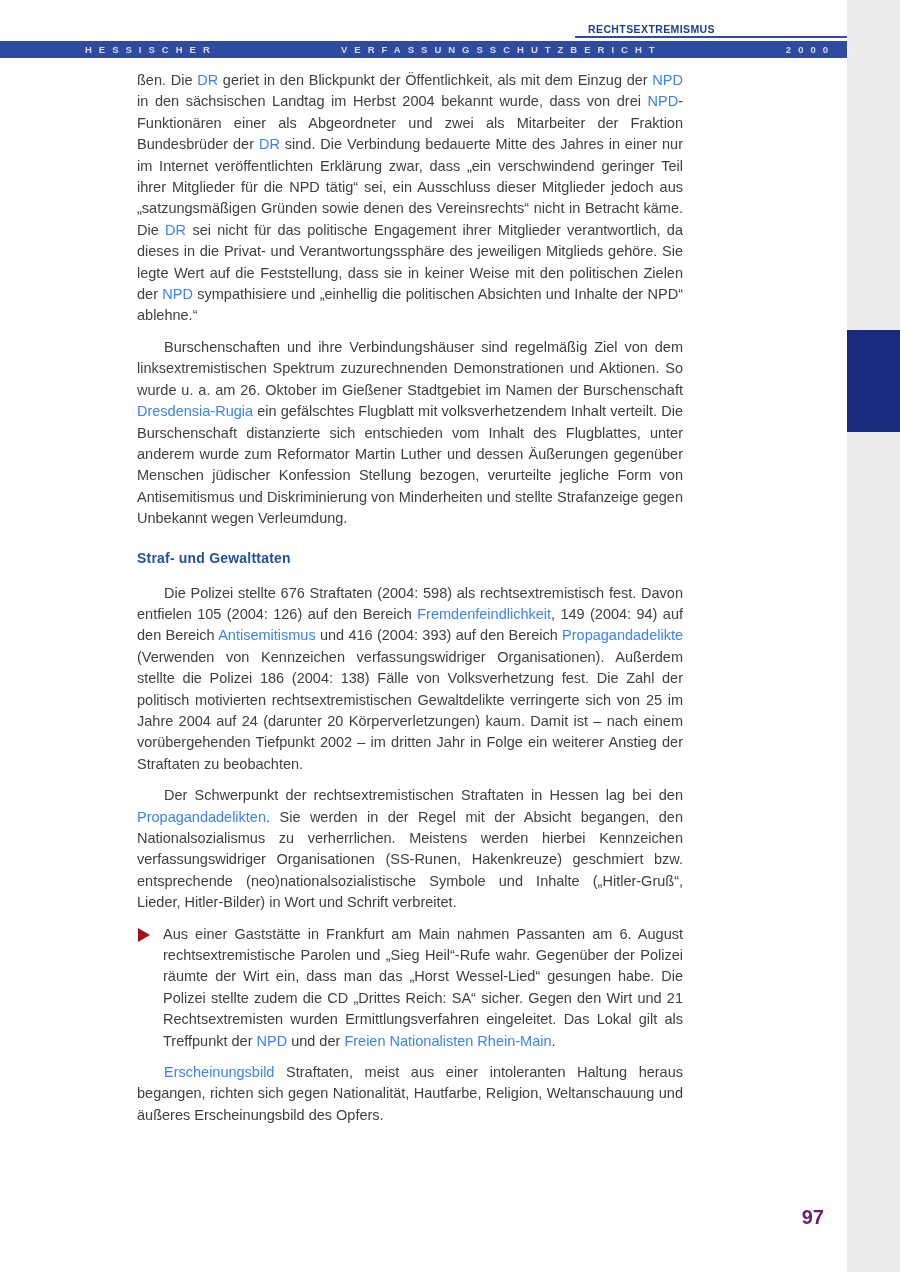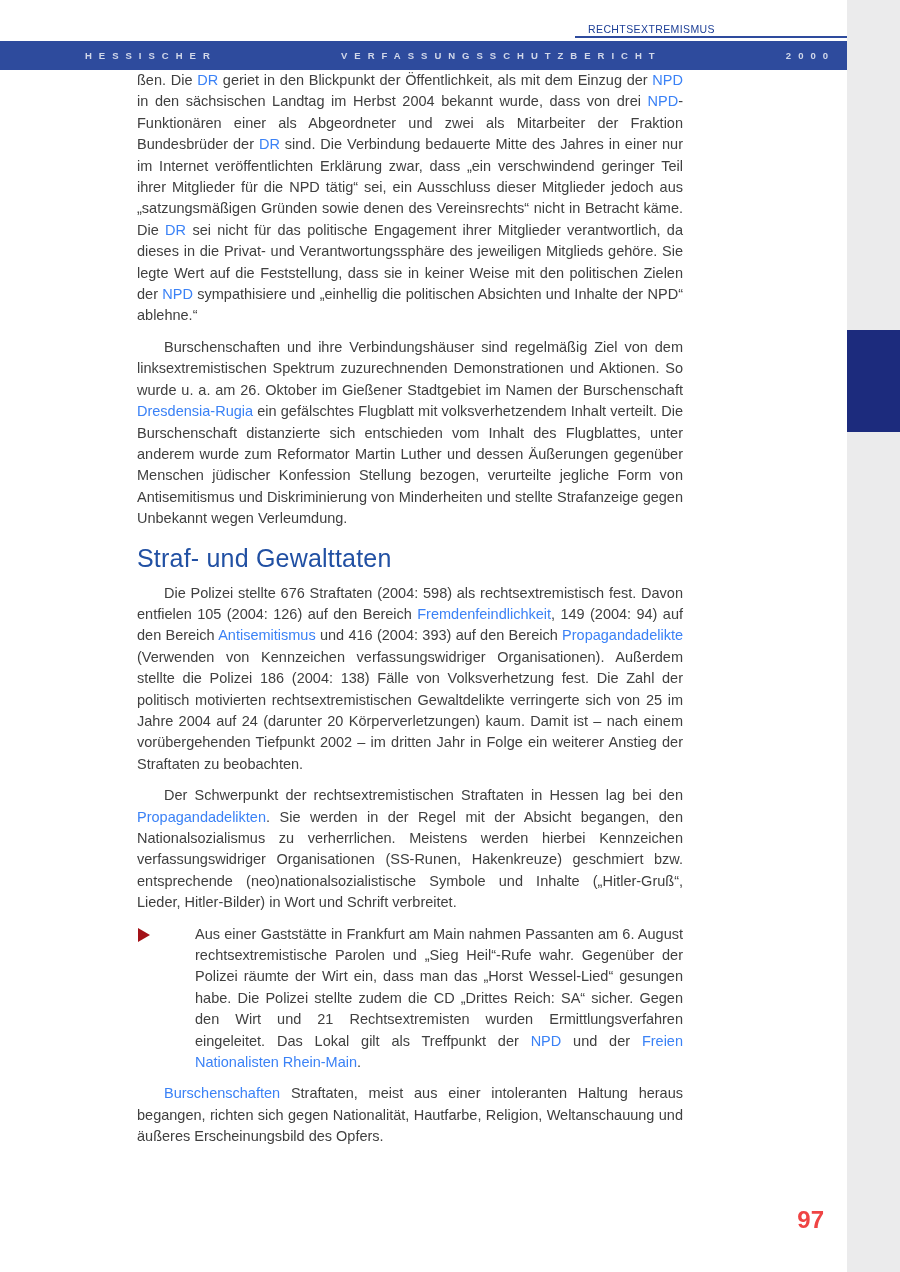--- a/index.html
+++ b/index.html
@@ -2,56 +2,56 @@
 <html lang="de"><head>
 <meta charset="utf-8">
 <style>
   html,body{margin:0;padding:0;}
   body{
     width:900px;height:1272px;position:relative;background:#ffffff;
     font-family:"Liberation Sans",sans-serif;overflow:hidden;
   }
   .margin-strip{position:absolute;top:0;right:0;width:53px;height:1272px;background:#ebebec;}
   .banner{
-    position:absolute;top:41px;left:0;right:53px;height:29px;background:#2e4b9d;
+    position:absolute;top:41px;left:0;right:53px;height:17px;background:#2e4b9d;
     display:flex;justify-content:space-between;align-items:center;
     padding:0 12px 0 85px;box-sizing:border-box;
   }
   .banner-word{
     color:rgba(255,255,255,0.78);font-size:9.5px;font-weight:bold;
     letter-spacing:7px;white-space:nowrap;
   }
   .section-label{
-    position:absolute;top:23px;left:588px;font-size:10.5px;font-weight:normal;
+    position:absolute;top:23px;left:588px;font-size:10.5px;font-weight:bold;
     color:#1c3e96;letter-spacing:0.4px;
   }
   .header-rule{position:absolute;top:36px;left:575px;width:272px;height:2px;background:#2e4b9d;}
   .chapter-tab{position:absolute;top:330px;right:0;width:53px;height:102px;background:#1c2b7d;}
   .content{
     position:absolute;top:70px;left:137px;width:546px;
     color:#404040;font-size:14.5px;line-height:21.4px;text-align:justify;
   }
   .para{margin:0 0 10px;}
   .para.indent{text-indent:27px;margin-top:10px;}
   .accent{color:#3b82f6;}
   .heading{
-    margin:15px 0 12px;font-size:25px;line-height:26px;color:#2150a3;
-    font-weight:400;letter-spacing:0.2px;text-align:left;
+    margin:15px 0 12px;font-size:14px;line-height:26px;color:#2150a3;
+    font-weight:700;letter-spacing:0.2px;text-align:left;
   }
-  .bullet{display:flex;margin:0 0 10px;gap:32px;}
+  .bullet{display:flex;margin:0 0 10px;}
   .bullet-arrow{
     flex:0 0 auto;width:0;height:0;
     border-left:12px solid #a31218;
     border-top:7.5px solid transparent;border-bottom:7.5px solid transparent;
     margin:4px 13px 0 1px;
   }
   .bullet .para{margin:0;}
   .page-number{
-    position:absolute;right:76px;top:1206px;font-size:24px;
-    color:#ef4444;font-weight:600;
+    position:absolute;right:76px;top:1206px;font-size:20px;
+    color:#701a75;font-weight:600;
   }
 </style>
 </head>
 <body>
 
 <div class="margin-strip"></div>
 
 <div class="section-label">RECHTSEXTREMISMUS</div>
 <div class="header-rule"></div>
 
@@ -66,16 +66,16 @@
 <div class="content">
     <p class="para"><span>ßen. Die </span><span class="accent">DR</span><span> geriet in den Blickpunkt der Öffentlichkeit, als mit dem Einzug der </span><span class="accent">NPD</span><span> in den sächsischen Landtag im Herbst 2004 bekannt wurde, dass von drei </span><span class="accent">NPD</span><span>-Funktionären einer als Abgeordneter und zwei als Mitarbeiter der Fraktion Bundesbrüder der </span><span class="accent">DR</span><span> sind. Die Verbindung bedauerte Mitte des Jahres in einer nur im Internet veröffentlichten Erklärung zwar, dass „ein verschwindend geringer Teil ihrer Mitglieder für die NPD tätig“ sei, ein Ausschluss dieser Mitglieder jedoch aus „satzungsmäßigen Gründen sowie denen des Vereinsrechts“ nicht in Betracht käme. Die </span><span class="accent">DR</span><span> sei nicht für das politische Engagement ihrer Mitglieder verantwortlich, da dieses in die Privat- und Verantwortungssphäre des jeweiligen Mitglieds gehöre. Sie legte Wert auf die Feststellung, dass sie in keiner Weise mit den politischen Zielen der </span><span class="accent">NPD</span><span> sympathisiere und „einhellig die politischen Absichten und Inhalte der NPD“ ablehne.“</span></p>
     <p class="para indent"><span>Burschenschaften und ihre Verbindungshäuser sind regelmäßig Ziel von dem linksextremistischen Spektrum zuzurechnenden Demonstrationen und Aktionen. So wurde u. a. am 26. Oktober im Gießener Stadtgebiet im Namen der Burschenschaft </span><span class="accent">Dresdensia-Rugia</span><span> ein gefälschtes Flugblatt mit volksverhetzendem Inhalt verteilt. Die Burschenschaft distanzierte sich entschieden vom Inhalt des Flugblattes, unter anderem wurde zum Reformator Martin Luther und dessen Äußerungen gegenüber Menschen jüdischer Konfession Stellung bezogen, verurteilte jegliche Form von Antisemitismus und Diskriminierung von Minderheiten und stellte Strafanzeige gegen Unbekannt wegen Verleumdung.</span></p>
     <h2 class="heading">Straf- und Gewalttaten</h2>
     <p class="para indent"><span>Die Polizei stellte 676 Straftaten (2004: 598) als rechtsextremistisch fest. Davon entfielen 105 (2004: 126) auf den Bereich </span><span class="accent">Fremdenfeindlichkeit</span><span>, 149 (2004: 94) auf den Bereich </span><span class="accent">Antisemitismus</span><span> und 416 (2004: 393) auf den Bereich </span><span class="accent">Propagandadelikte</span><span> (Verwenden von Kennzeichen verfassungswidriger Organisationen). Außerdem stellte die Polizei 186 (2004: 138) Fälle von Volksverhetzung fest. Die Zahl der politisch motivierten rechtsextremistischen Gewaltdelikte verringerte sich von 25 im Jahre 2004 auf 24 (darunter 20 Körperverletzungen) kaum. Damit ist – nach einem vorübergehenden Tiefpunkt 2002 – im dritten Jahr in Folge ein weiterer Anstieg der Straftaten zu beobachten.</span></p>
     <p class="para indent"><span>Der Schwerpunkt der rechtsextremistischen Straftaten in Hessen lag bei den </span><span class="accent">Propagandadelikten</span><span>. Sie werden in der Regel mit der Absicht begangen, den Nationalsozialismus zu verherrlichen. Meistens werden hierbei Kennzeichen verfassungswidriger Organisationen (SS-Runen, Hakenkreuze) geschmiert bzw. entsprechende (neo)nationalsozialistische Symbole und Inhalte („Hitler-Gruß“, Lieder, Hitler-Bilder) in Wort und Schrift verbreitet.</span></p>
     <div class="bullet">
       <span class="bullet-arrow"></span>
       <p class="para"><span>Aus einer Gaststätte in Frankfurt am Main nahmen Passanten am 6. August rechtsextremistische Parolen und „Sieg Heil“-Rufe wahr. Gegenüber der Polizei räumte der Wirt ein, dass man das „Horst Wessel-Lied“ gesungen habe. Die Polizei stellte zudem die CD „Drittes Reich: SA“ sicher. Gegen den Wirt und 21 Rechtsextremisten wurden Ermittlungsverfahren eingeleitet. Das Lokal gilt als Treffpunkt der </span><span class="accent">NPD</span><span> und der </span><span class="accent">Freien Nationalisten Rhein-Main</span><span>.</span></p>
     </div>
-    <p class="para indent"><span class="accent">Burschenschaften</span><span> Straftaten, meist aus einer intoleranten Haltung heraus begangen, richten sich gegen Nationalität, Hautfarbe, Religion, Weltanschauung und äußeres Erscheinungsbild des Opfers.</span></p>
+    <p class="para indent"><span class="accent">Erscheinungsbild</span><span> Straftaten, meist aus einer intoleranten Haltung heraus begangen, richten sich gegen Nationalität, Hautfarbe, Religion, Weltanschauung und äußeres Erscheinungsbild des Opfers.</span></p>
   </div>
 
 <div class="page-number">97</div>
 
 </body></html>

